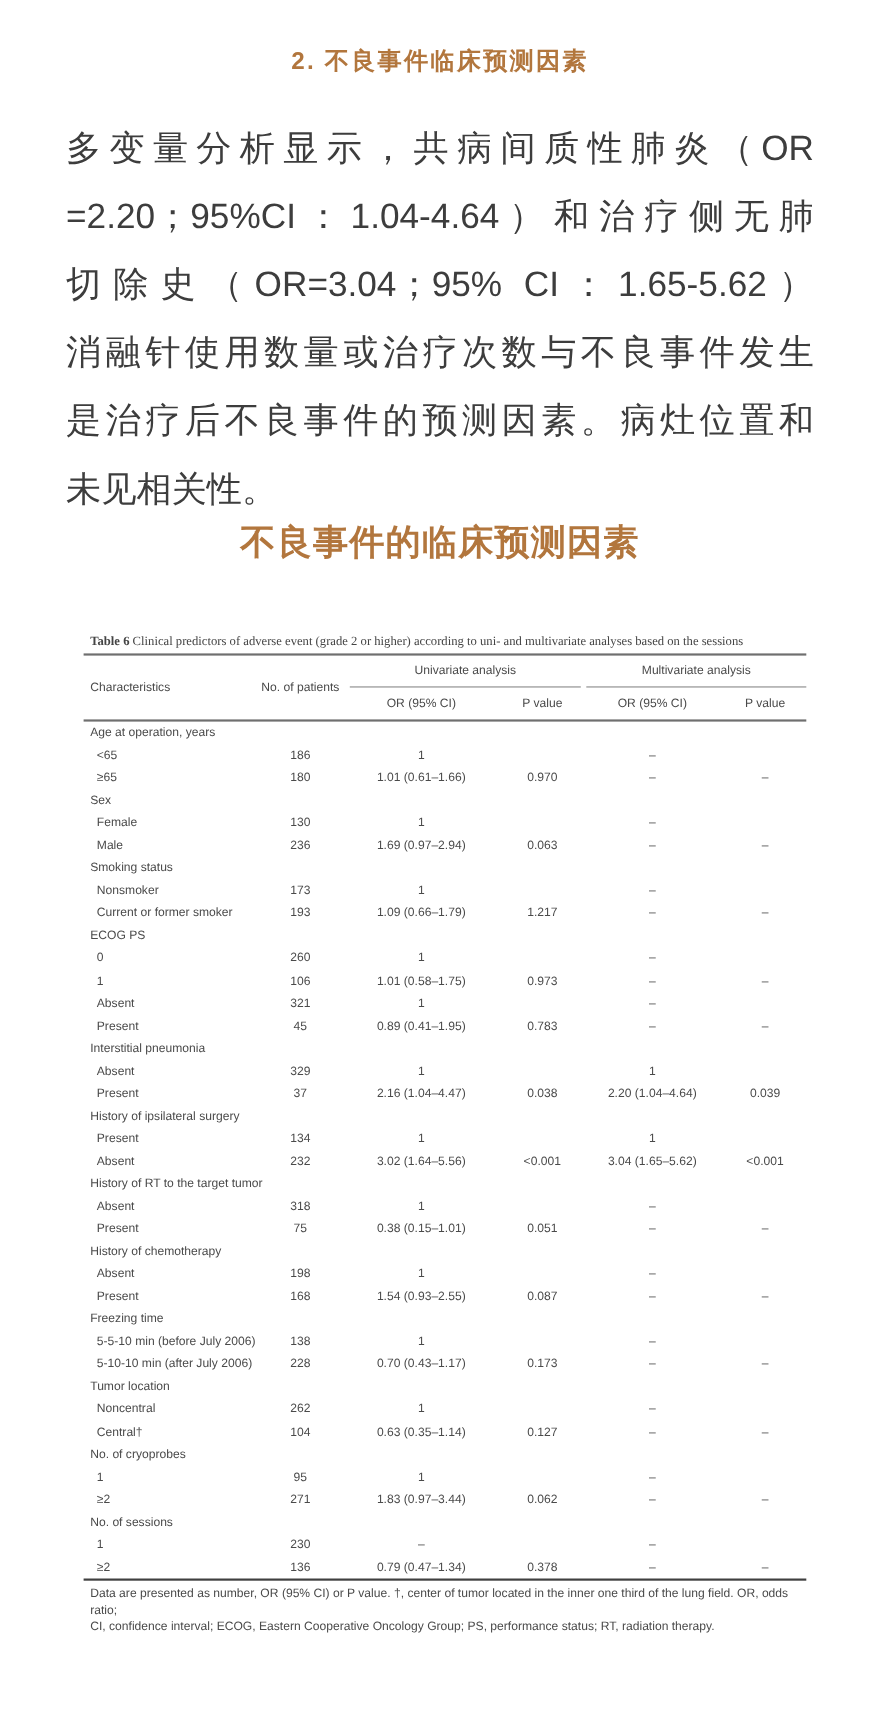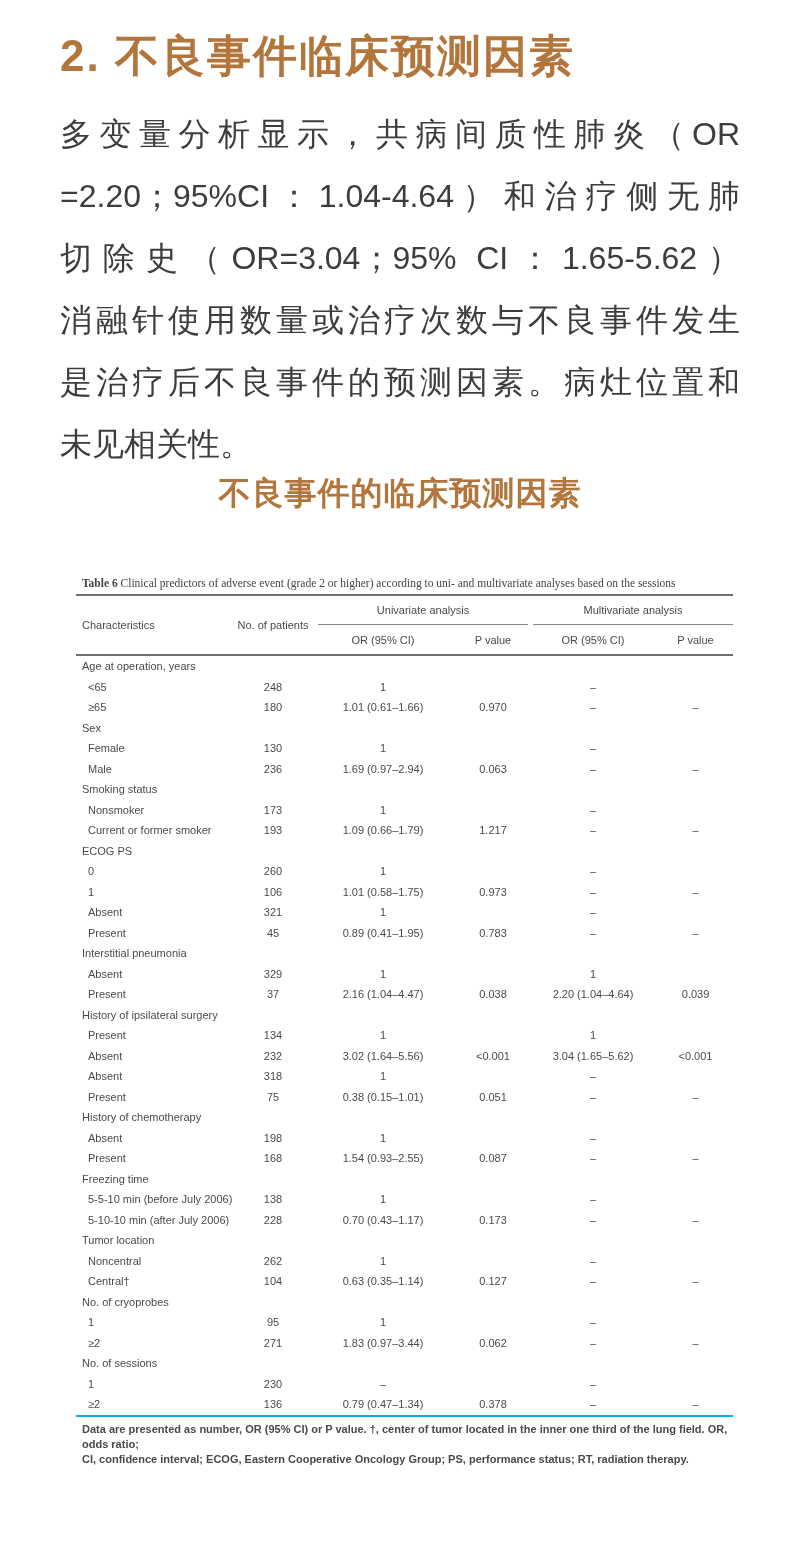--- a/index.html
+++ b/index.html
@@ -8,25 +8,26 @@
     position: relative;
     width: 800px;
     height: 1559px;
     background: #ffffff;
     overflow: hidden;
     font-family: "Liberation Sans", "DejaVu Sans", sans-serif;
   }
   .content { padding: 38px 60px 0 60px; }
 
   .heading {
-    font-size: 44px;
+    font-size: 22px;
     font-weight: bold;
     line-height: 36px;
     letter-spacing: 2px;
     color: #b2763d;
+    text-align: center;
   }
 
   .para { margin-top: 29px; font-size: 32px; color: #3d3d3d; }
   .pline { height: 62px; line-height: 62px; white-space: nowrap; overflow: visible; }
   .pline.stretch {
     white-space: normal;
     text-align: justify;
     text-align-last: justify;
     text-justify: inter-character;
   }
@@ -63,40 +64,39 @@
   .hc { display: flex; align-items: center; justify-content: center; white-space: nowrap; }
   .hchar { grid-column: 1; grid-row: 1 / 3; justify-content: flex-start; padding-left: 6px; }
   .hpat  { grid-column: 2; grid-row: 1 / 3; text-align: center; }
   .huni  { grid-column: 3 / 5; grid-row: 1; border-bottom: 1px solid #888888; margin-left: 10px; }
   .hmulti{ grid-column: 5 / 7; grid-row: 1; border-bottom: 1px solid #888888; margin-left: 5px; }
   .hsub.c2 { grid-column: 3; grid-row: 2; }
   .hsub.c3 { grid-column: 4; grid-row: 2; }
   .hsub.c4 { grid-column: 5; grid-row: 2; }
   .hsub.c5 { grid-column: 6; grid-row: 2; }
 
-  .tbody { border-bottom: 2px solid #0ea5e9; }
+  .tbody { border-bottom: 2px solid #404040; }
   .trow {
     display: grid;
     grid-template-columns: 162px 70px 150px 70px 130px 75px;
     height: 20.5px;
     align-items: center;
     font-size: 11px;
     white-space: nowrap;
   }
   .tcell { text-align: center; overflow: visible; }
   .tcell.c0 { text-align: left; padding-left: 12px; }
   .trow.group .tcell.c0 { padding-left: 6px; }
 
   .footnote {
     margin-top: 5px;
     padding-left: 6px;
     font-size: 11px;
     line-height: 15px;
     color: #4a4a4a;
-    font-weight: bold;
   }
 </style>
 </head>
 <body>
 
 <div class="page">
   <div class="content">
 
     <h1 class="heading">2. 不良事件临床预测因素</h1>
 
@@ -129,21 +129,21 @@
           <div class="trow group">
             <div class="tcell c0">Age at operation, years</div>
             <div class="tcell c1"></div>
             <div class="tcell c2"></div>
             <div class="tcell c3"></div>
             <div class="tcell c4"></div>
             <div class="tcell c5"></div>
           </div>
           <div class="trow data">
             <div class="tcell c0">&lt;65</div>
-            <div class="tcell c1">248</div>
+            <div class="tcell c1">186</div>
             <div class="tcell c2">1</div>
             <div class="tcell c3"></div>
             <div class="tcell c4">–</div>
             <div class="tcell c5"></div>
           </div>
           <div class="trow data">
             <div class="tcell c0">≥65</div>
             <div class="tcell c1">180</div>
             <div class="tcell c2">1.01 (0.61–1.66)</div>
             <div class="tcell c3">0.970</div>
@@ -279,20 +279,28 @@
             <div class="tcell c5"></div>
           </div>
           <div class="trow data">
             <div class="tcell c0">Absent</div>
             <div class="tcell c1">232</div>
             <div class="tcell c2">3.02 (1.64–5.56)</div>
             <div class="tcell c3">&lt;0.001</div>
             <div class="tcell c4">3.04 (1.65–5.62)</div>
             <div class="tcell c5">&lt;0.001</div>
           </div>
+          <div class="trow group">
+            <div class="tcell c0">History of RT to the target tumor</div>
+            <div class="tcell c1"></div>
+            <div class="tcell c2"></div>
+            <div class="tcell c3"></div>
+            <div class="tcell c4"></div>
+            <div class="tcell c5"></div>
+          </div>
           <div class="trow data">
             <div class="tcell c0">Absent</div>
             <div class="tcell c1">318</div>
             <div class="tcell c2">1</div>
             <div class="tcell c3"></div>
             <div class="tcell c4">–</div>
             <div class="tcell c5"></div>
           </div>
           <div class="trow data">
             <div class="tcell c0">Present</div>

